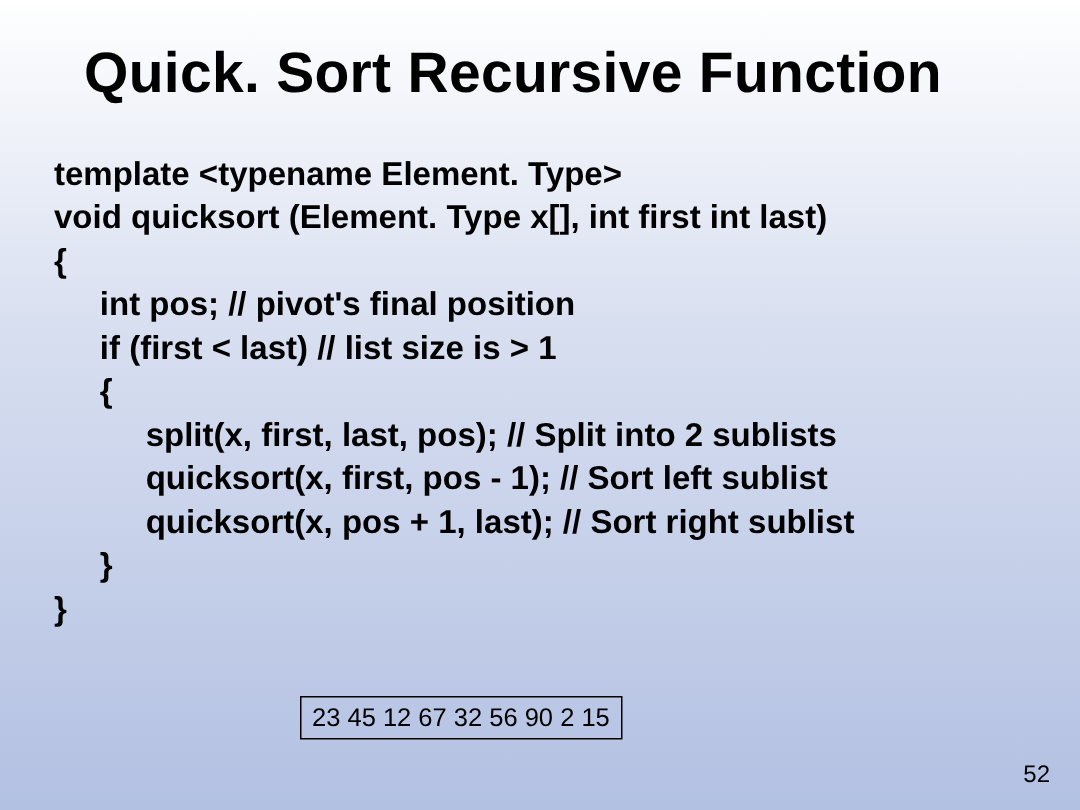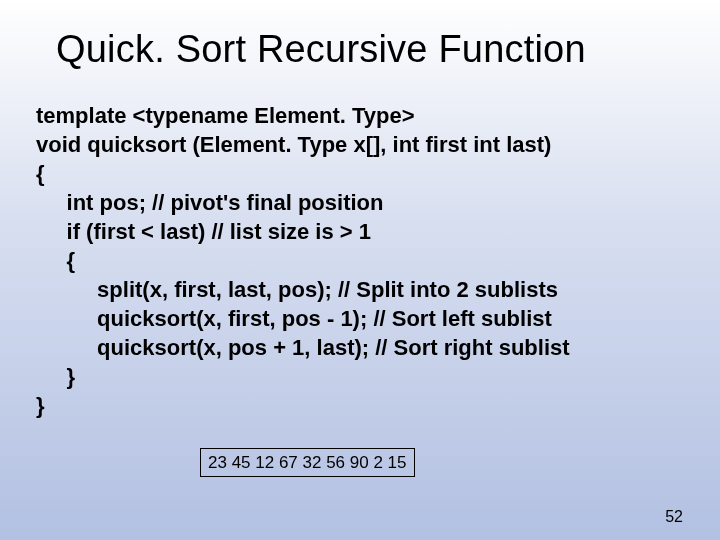--- a/index.html
+++ b/index.html
@@ -9,52 +9,52 @@
     height: 540px;
     overflow: hidden;
   }
   body {
     font-family: Arial, Helvetica, sans-serif;
     background: linear-gradient(to bottom, #ffffff 0%, #d8dff0 40%, #b2c0e2 100%);
     position: relative;
   }
   .title {
     font-size: 38px;
-    font-weight: normal;
+    font-weight: bold;
     color: #000;
     text-align: left;
     padding: 28px 0 0 56px;
     letter-spacing: 0.2px;
   }
   .code-block {
     padding: 30px 0 0 36px;
     font-size: 22px;
     font-weight: bold;
     color: #000;
     line-height: 1.32;
     white-space: pre;
     font-family: Arial, Helvetica, sans-serif;
   }
   .numbers-box-wrap {
     position: absolute;
     left: 200px;
-    top: 448px;
+    top: 464px;
   }
   .numbers-box {
     border: 1.5px solid #000;
     padding: 4px 7px 3px 7px;
     font-size: 17px;
     font-weight: normal;
     color: #000;
     font-family: Arial, Helvetica, sans-serif;
     display: inline-block;
   }
   .page-num {
     position: absolute;
-    right: 37px;
+    right: 20px;
     bottom: 14px;
     font-size: 16px;
     color: #000;
     font-family: Arial, Helvetica, sans-serif;
   }
 </style>
 </head>
 <body>
 
 <div class="title">Quick. Sort Recursive Function</div>

